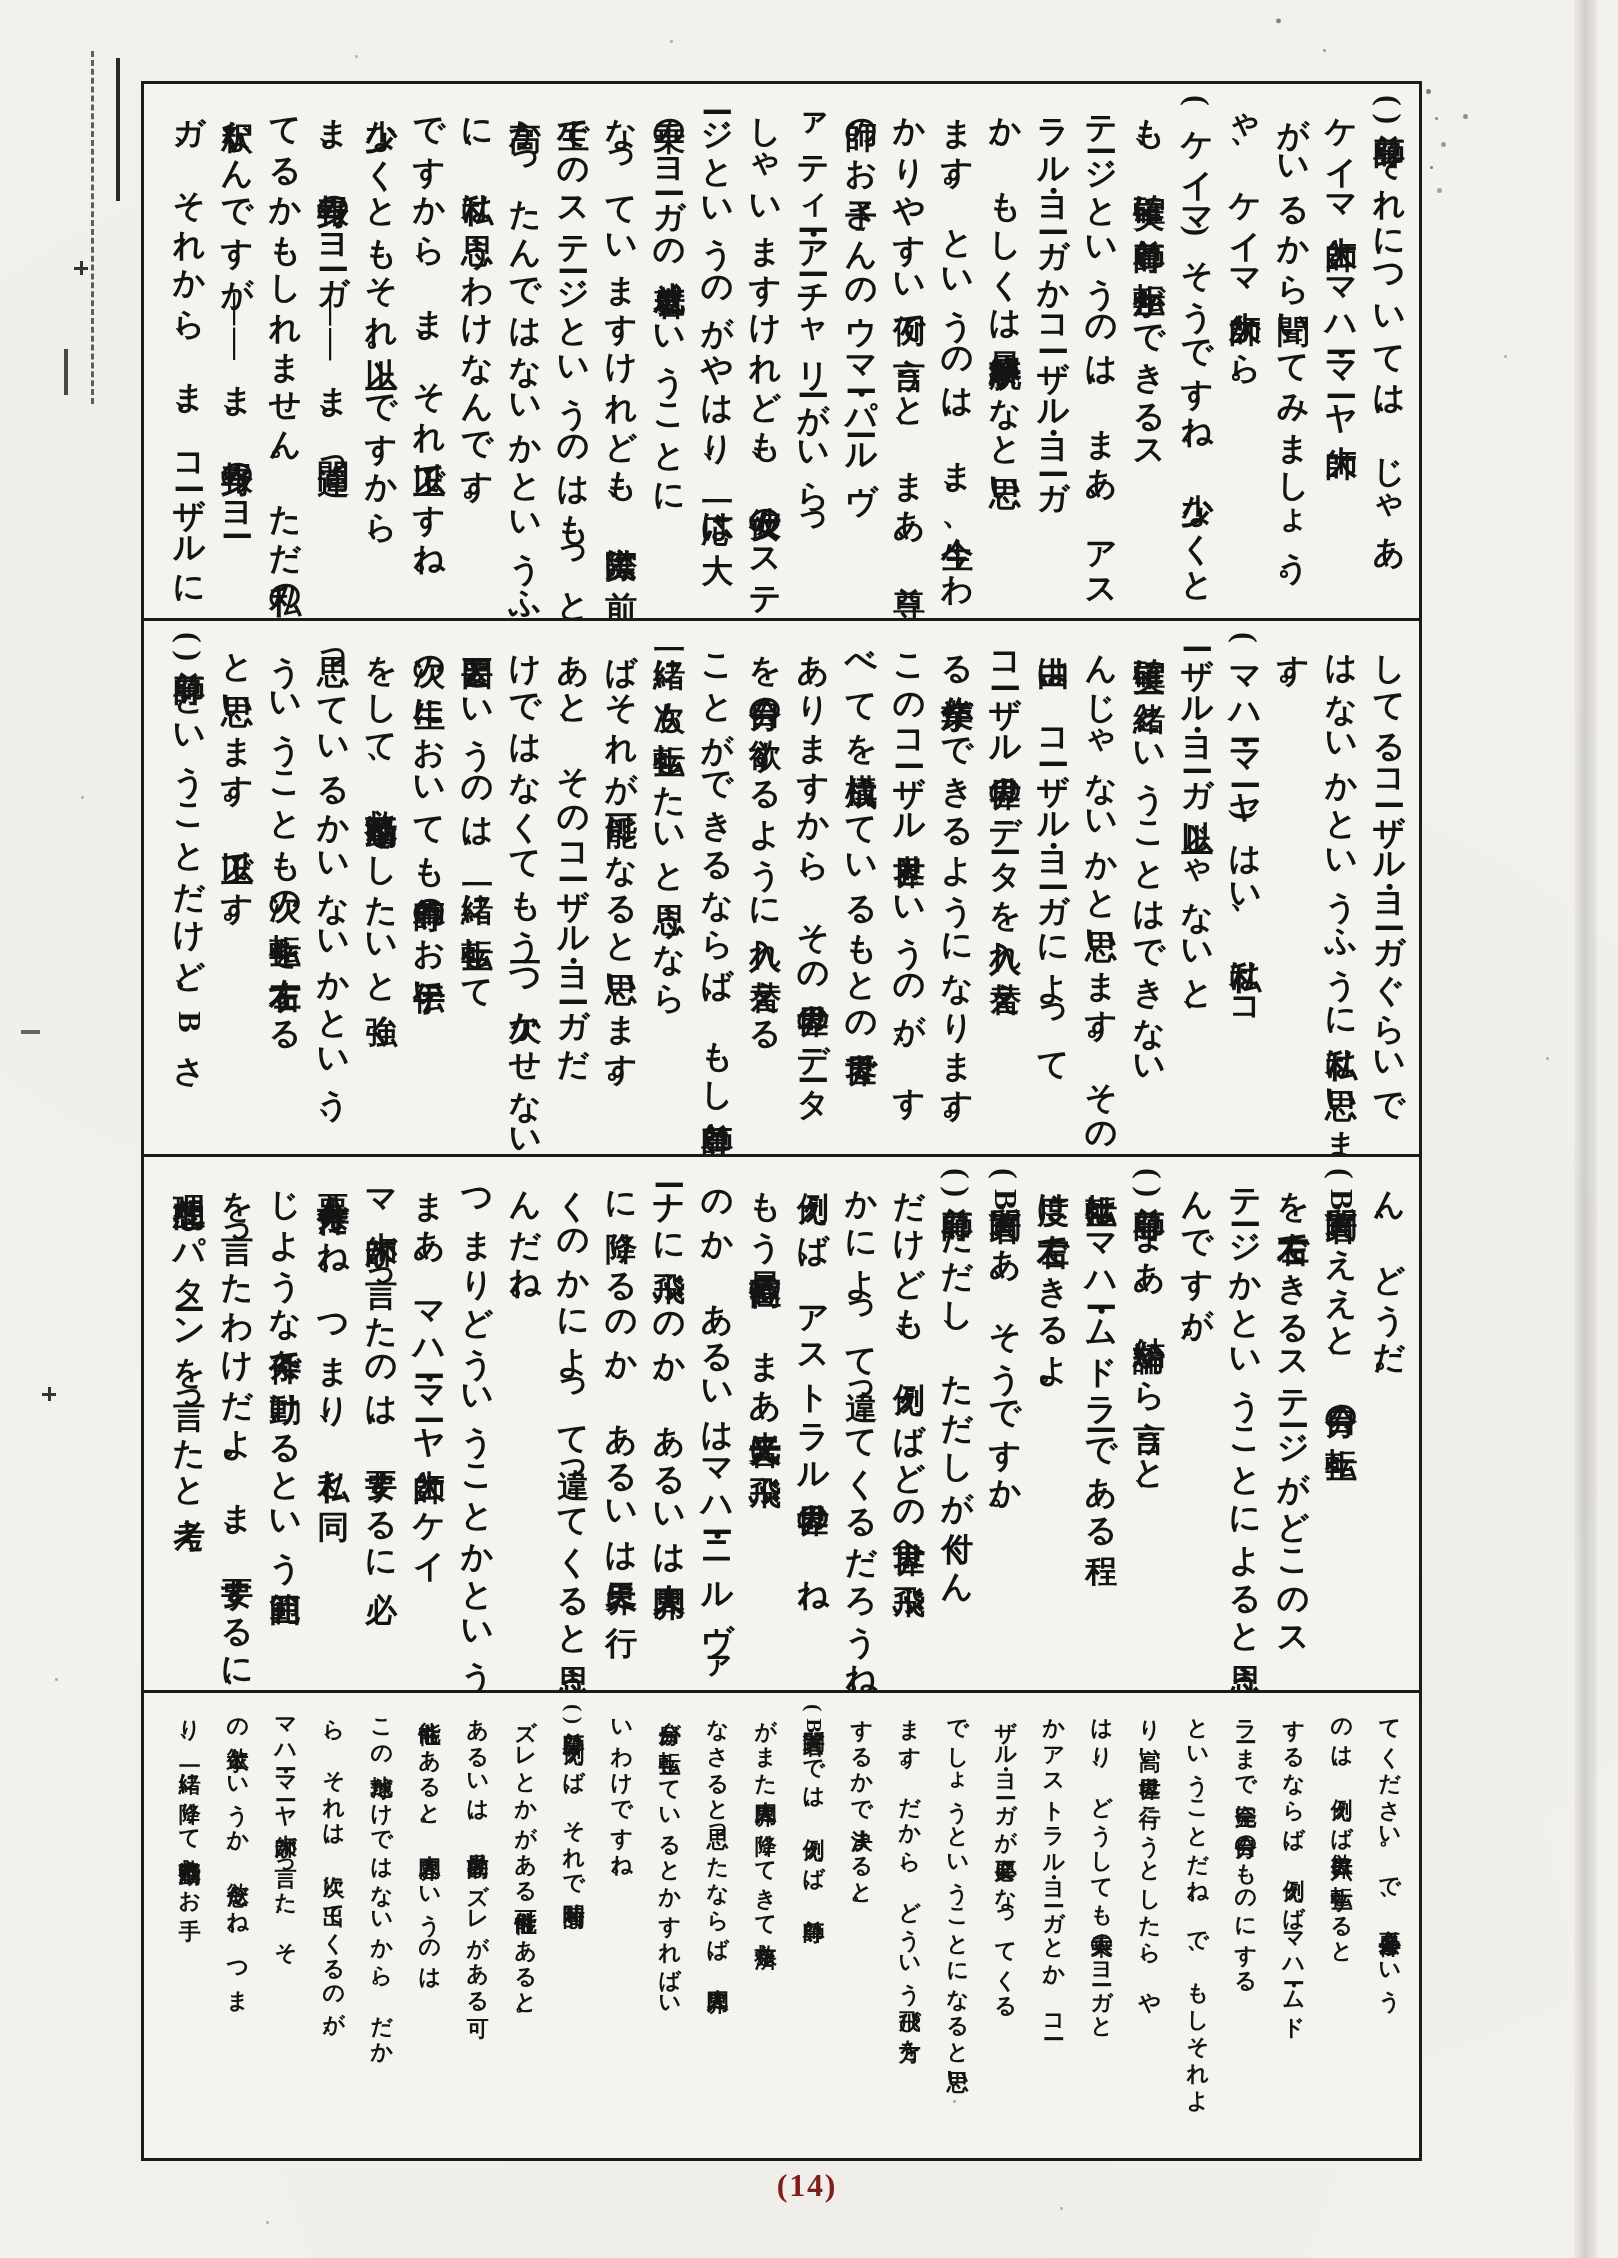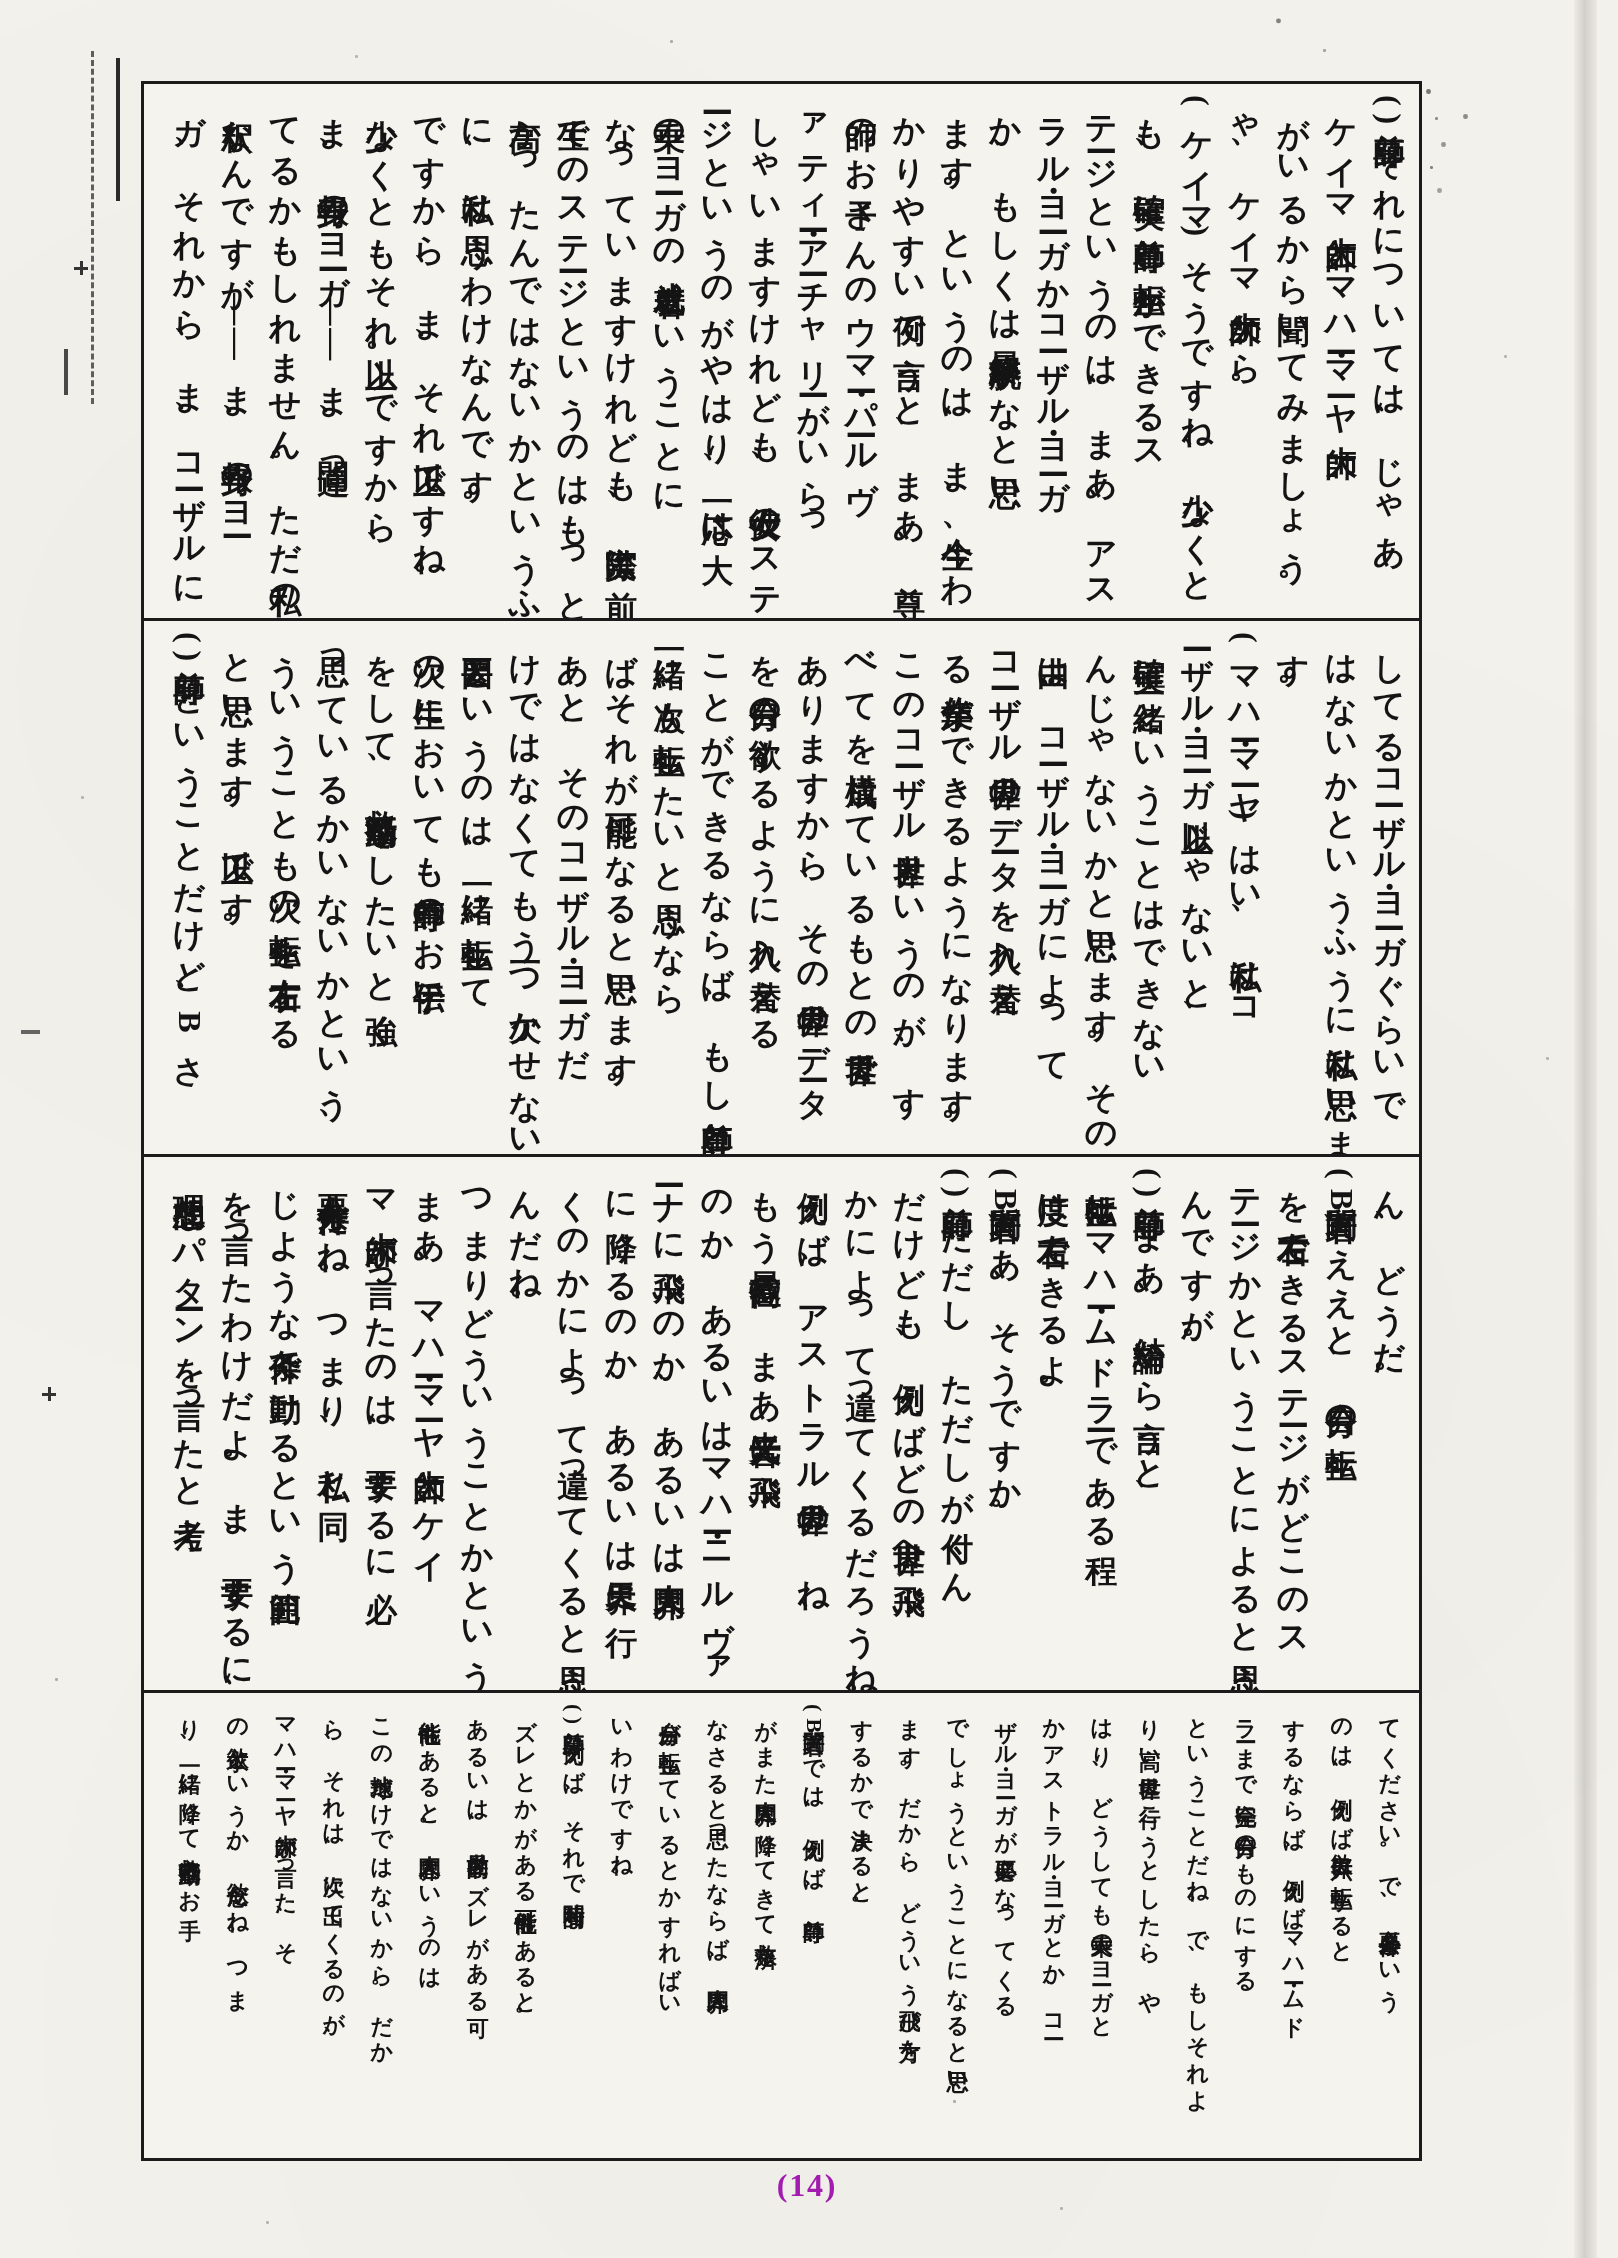--- a/index.html
+++ b/index.html
@@ -26,21 +26,21 @@
     font-size:32px;letter-spacing:2.6px;
     white-space:nowrap;
   }
   .b1{top:81px;height:540px;}
   .b2{top:618px;height:540px;}
   .b3{top:1154px;height:540px;}
   .b4{top:1690px;height:471px;}
   .b4 .col{font-size:22px;letter-spacing:1.8px;}
   .page-number{
     position:absolute;left:732px;top:2167px;width:150px;
-    text-align:center;font-size:32px;font-weight:700;color:#a21caf;
+    text-align:center;font-size:32px;font-weight:700;color:#7f1d1d;
     letter-spacing:1.8px;
   }
   
   .mark{position:absolute;background:#2a2a2a;}
   .mark-bar-solid{left:116px;top:58px;width:4.4px;height:143px;}
   .mark-bar-dashed{left:91px;top:51px;width:0;height:353px;border-left:3.5px dashed #3a3a3a;background:none;opacity:.8;}
   .mark-bar-2{left:64px;top:349px;width:3.5px;height:46px;opacity:.85;}
   .mark-plus-1{left:74px;top:261px;width:14px;height:14px;background:none;}
   .mark-plus-2{left:42px;top:1387px;width:14px;height:14px;background:none;}
   .mark-plus-1::before,.mark-plus-2::before{content:"";position:absolute;left:0;top:6.2px;width:14px;height:2.6px;background:#333;}

